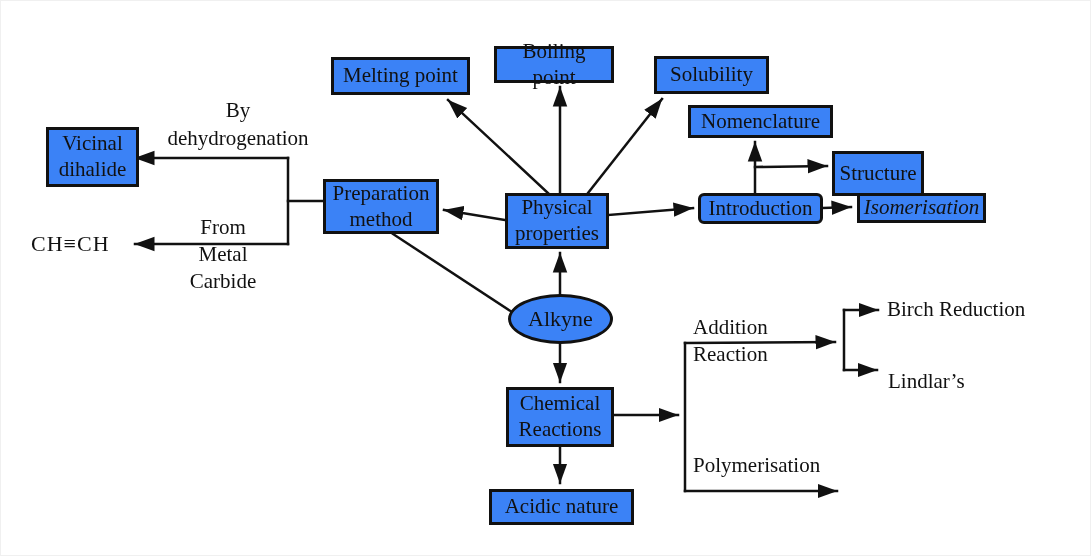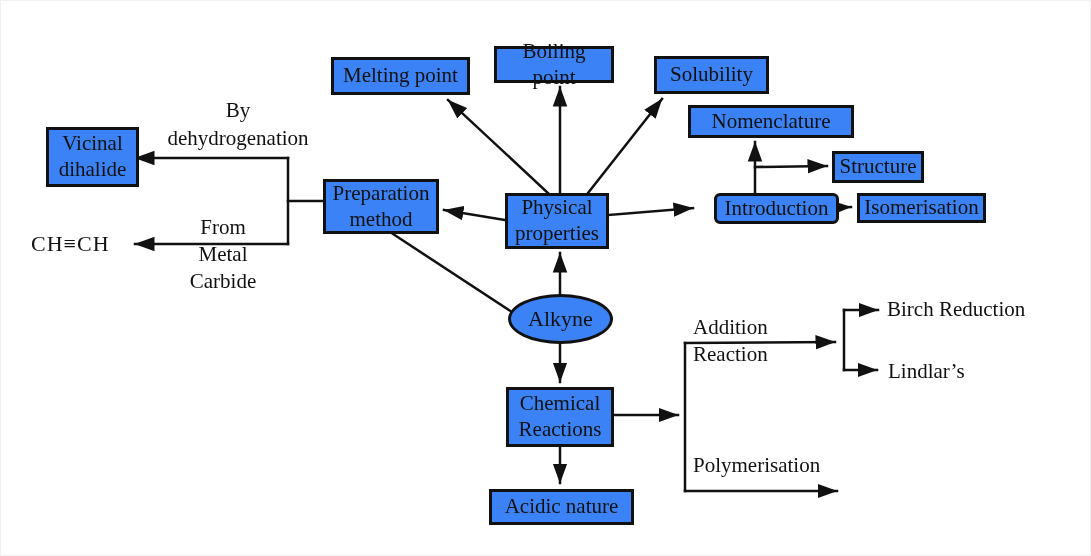--- a/index.html
+++ b/index.html
@@ -105,35 +105,35 @@
 properties</div>
   <div class="node" style="left:322px; top:178px; width:116px; height:55px;">Preparation
 method</div>
   <div class="node" style="left:505px; top:386px; width:108px; height:60px;">Chemical
 Reactions</div>
 
   <div class="node" style="left:330px; top:56px; width:139px; height:38px;">Melting point</div>
   <div class="node" style="left:493px; top:45px; width:120px; height:37px;">Boiling point</div>
   <div class="node" style="left:653px; top:55px; width:115px; height:38px;">Solubility</div>
 
-  <div class="node" style="left:687px; top:104px; width:166px; height:33px;">Nomenclature</div>
-  <div class="node" style="left:831px; top:150px; width:92px; height:32px;">Structure</div>
-  <div class="node" style="left:713px; top:192px; width:125px; height:31px;border-radius:6px;">Introduction</div>
-  <div class="node" style="left:856px; top:192px; width:129px; height:30px;">Isomerisation</div>
+  <div class="node" style="left:687px; top:104px; width:145px; height:33px;">Nomenclature</div>
+  <div class="node" style="left:831px; top:150px; width:92px; height:45px;">Structure</div>
+  <div class="node" style="left:697px; top:192px; width:125px; height:31px;border-radius:6px;">Introduction</div>
+  <div class="node" style="left:856px; top:192px; width:129px; height:30px;font-style:italic;">Isomerisation</div>
 
   <div class="node" style="left:33px; top:126px; width:93px; height:60px;margin-left:12px;">Vicinal
 dihalide</div>
   <div class="lbl formula" style="left:30px; top:229px;">CH≡CH</div>
 
   <div class="node" style="left:488px; top:488px; width:145px; height:36px;">Acidic nature</div>
 
   <div class="lbl center" style="left:157px; top:95px; width:160px; line-height:28px;">By
 dehydrogenation</div>
   <div class="lbl center" style="left:182px; top:213px; width:80px;">From
 Metal
 Carbide</div>
   <div class="lbl" style="left:692px; top:313px;">Addition
 Reaction</div>
   <div class="lbl" style="left:886px; top:295px;">Birch Reduction</div>
   <div class="lbl" style="left:692px; top:451px;">Polymerisation</div>
-  <div class="lbl" style="left:887px; top:357px;">Lindlar’s</div>
+  <div class="lbl" style="left:887px; top:367px;">Lindlar’s</div>
 
 </div>
 
 </body></html>

